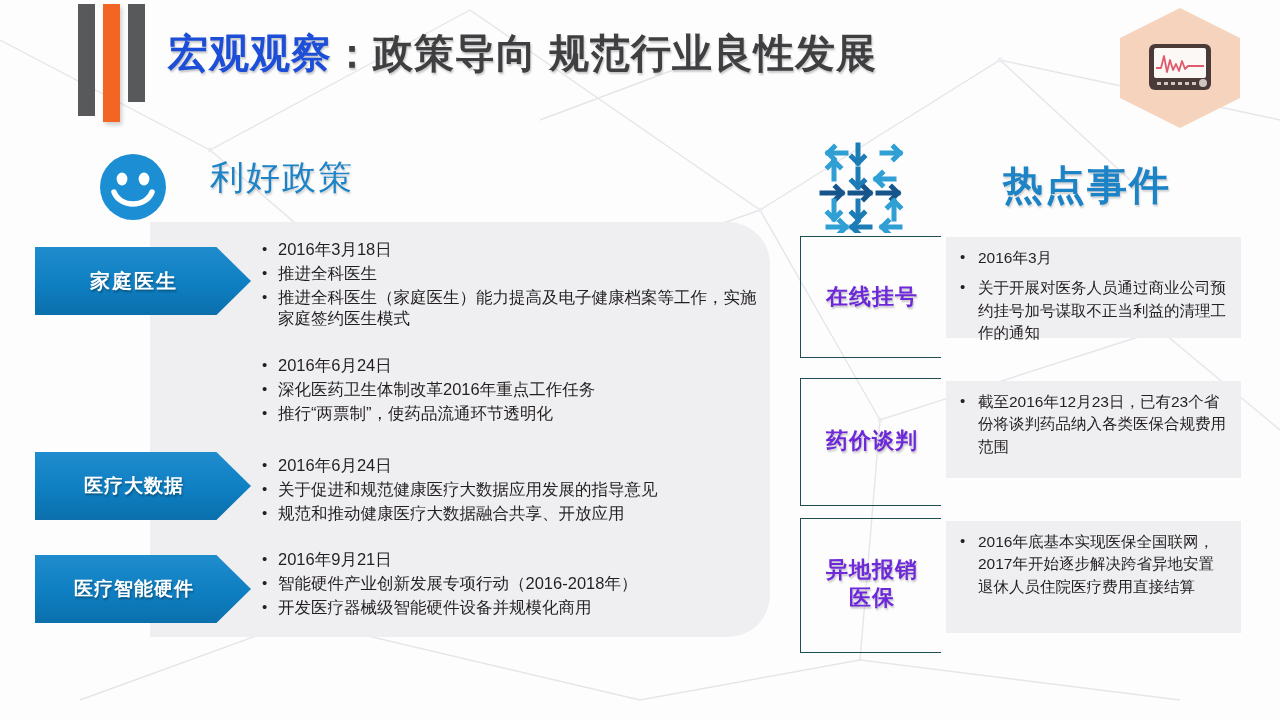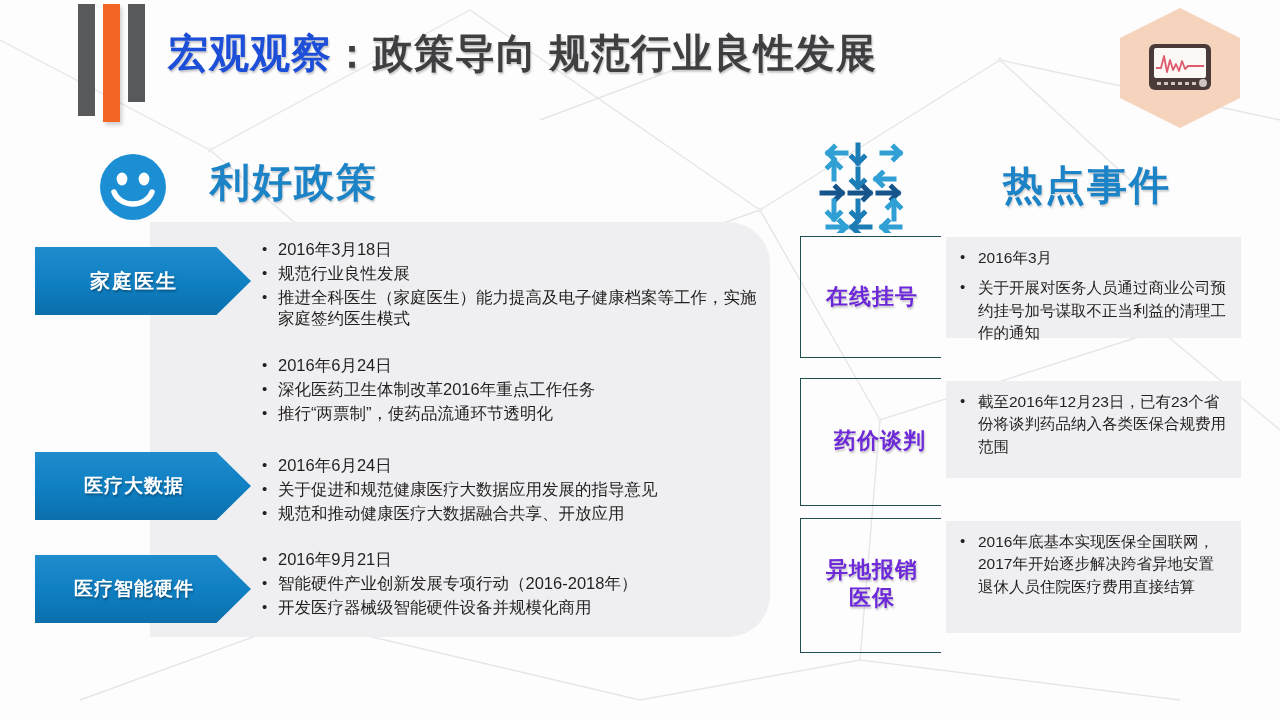--- a/index.html
+++ b/index.html
@@ -34,21 +34,21 @@
   .hex{
     position:absolute;inset:0;background:#f6d3bc;
     clip-path:polygon(50% 0%,100% 25%,100% 75%,50% 100%,0% 75%,0% 25%);
   }
   .monitor{position:absolute;left:28px;top:35px;width:64px;height:48px;}
 
   
   .smiley{position:absolute;left:97px;top:151px;width:72px;height:72px;z-index:4;}
   .head-left{
     position:absolute;left:210px;top:155px;z-index:4;
-    font-size:40px;font-weight:bold;color:#1c83c6;
+    font-size:34px;font-weight:normal;color:#1c83c6;
     text-shadow:1px 2px 2px rgba(0,0,0,.18);letter-spacing:2px;
   }
 
   .gray-panel{
     position:absolute;left:150px;top:222px;width:620px;height:415px;
     background:#efeff1;border-radius:0 42px 42px 0;z-index:1;
   }
 
   .arrow-row{position:absolute;z-index:5;}
   .arrow-tag{
@@ -169,21 +169,21 @@
       <span>家庭医生</span>
     </div>
   </div>
   <div class="bul-block" style="left:262px;top:239px;">
     <div class="bul">
         <span class="dot">•</span>
         <span class="txt">2016年3月18日</span>
       </div>
     <div class="bul">
         <span class="dot">•</span>
-        <span class="txt">规范行业良性发展</span>
+        <span class="txt">推进全科医生</span>
       </div>
     <div class="bul">
         <span class="dot">•</span>
         <span class="txt">推进全科医生（家庭医生）能力提高及电子健康档案等工作，实施家庭签约医生模式</span>
       </div>
   </div>
 
   <div class="bul-block" style="left:262px;top:355px;">
     <div class="bul">
         <span class="dot">•</span>
@@ -319,21 +319,21 @@
         <span class="dot">•</span>
         <span class="txt">2016年3月</span>
       </div>
     <div class="bul">
         <span class="dot">•</span>
         <span class="txt">关于开展对医务人员通过商业公司预约挂号加号谋取不正当利益的清理工作的通知</span>
       </div>
   </div>
 
   <div class="bracket" style="left:800px;top:378px;width:140px;height:126px;"></div>
-  <div class="right-label" style="left:802px;top:427px;width:140px;text-align:center;padding-left:8px;">
+  <div class="right-label" style="left:802px;top:427px;width:140px;text-align:center;">
     <div>药价谈判</div>
   </div>
   <div class="right-box" style="left:946px;top:381px;width:295px;height:97px;">
     <div class="bul">
         <span class="dot">•</span>
         <span class="txt">截至2016年12月23日，已有23个省份将谈判药品纳入各类医保合规费用范围</span>
       </div>
   </div>
 
   <div class="bracket" style="left:800px;top:518px;width:140px;height:133px;"></div>

